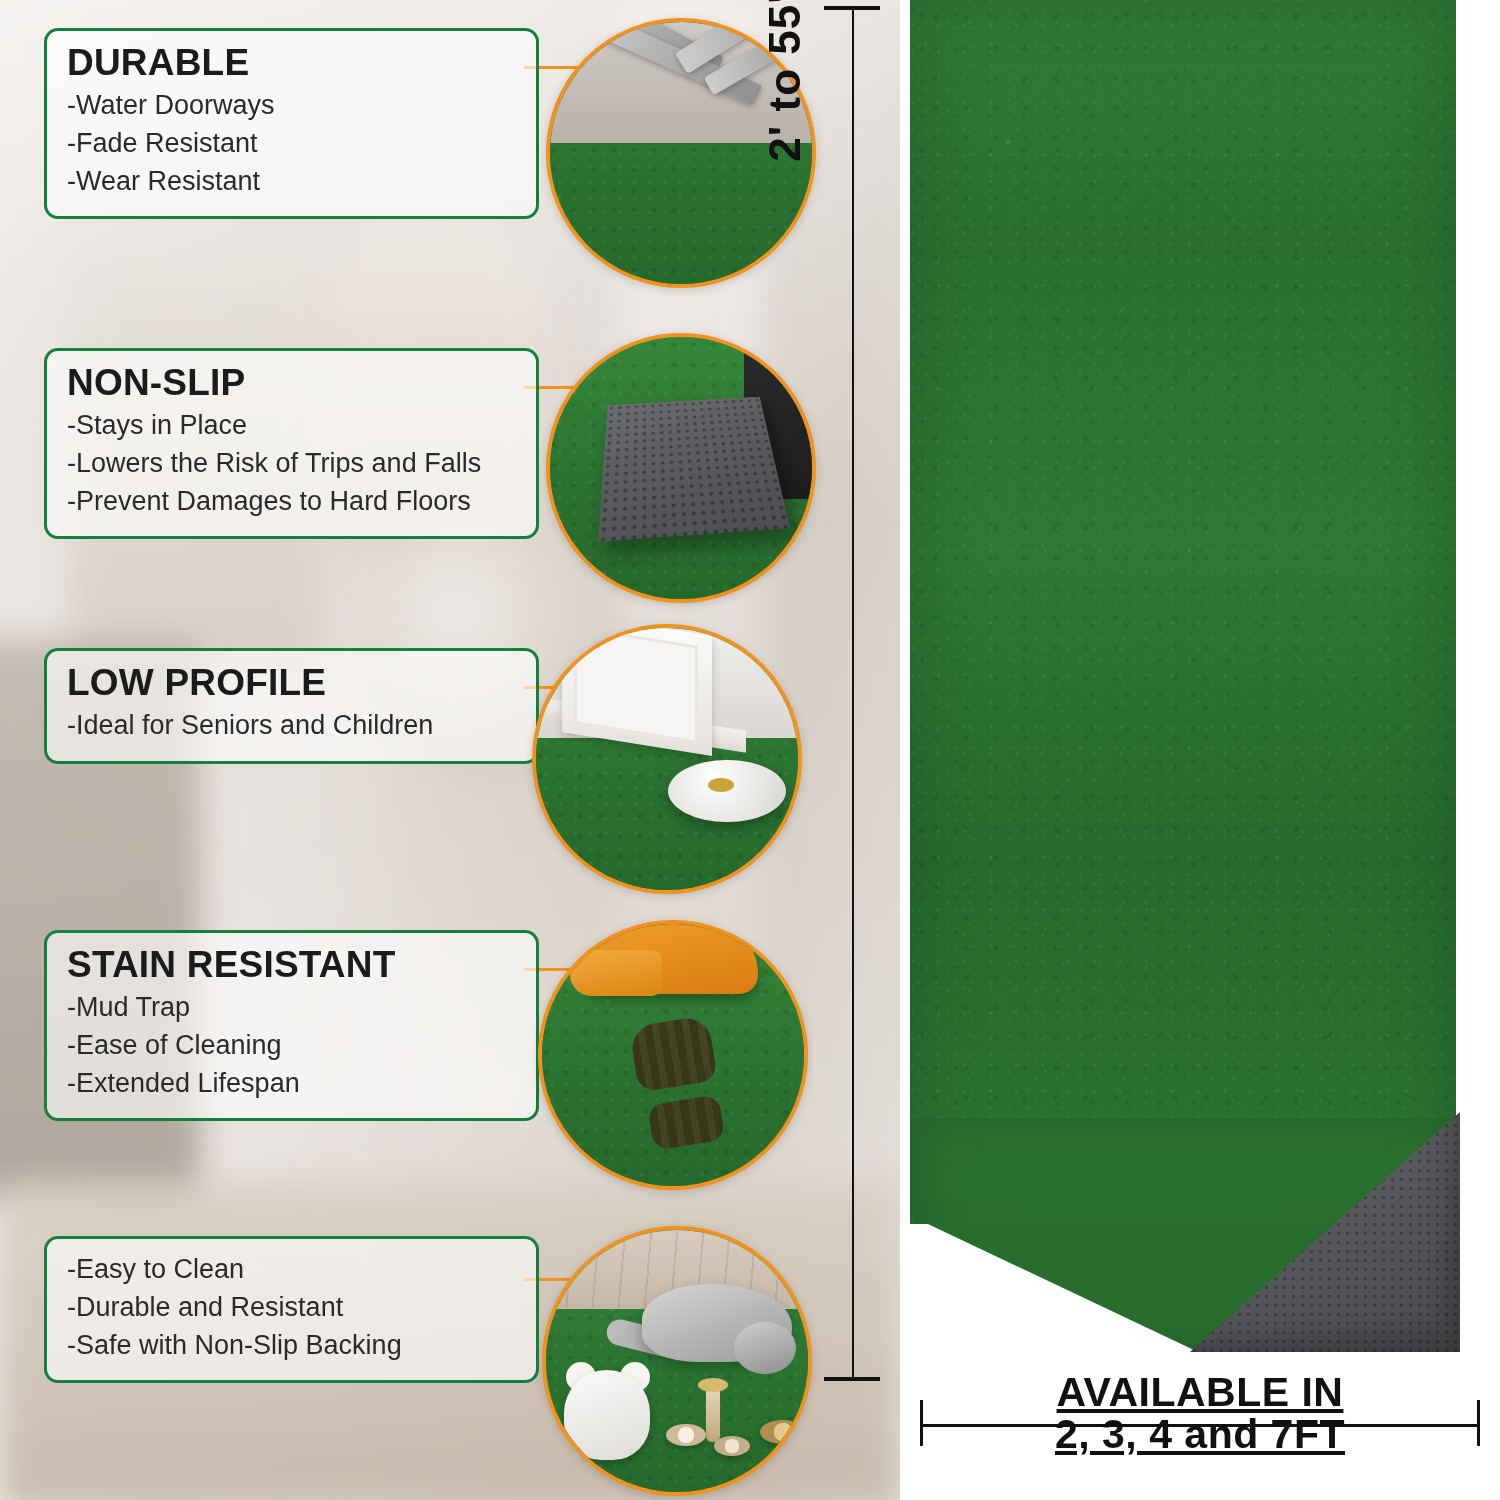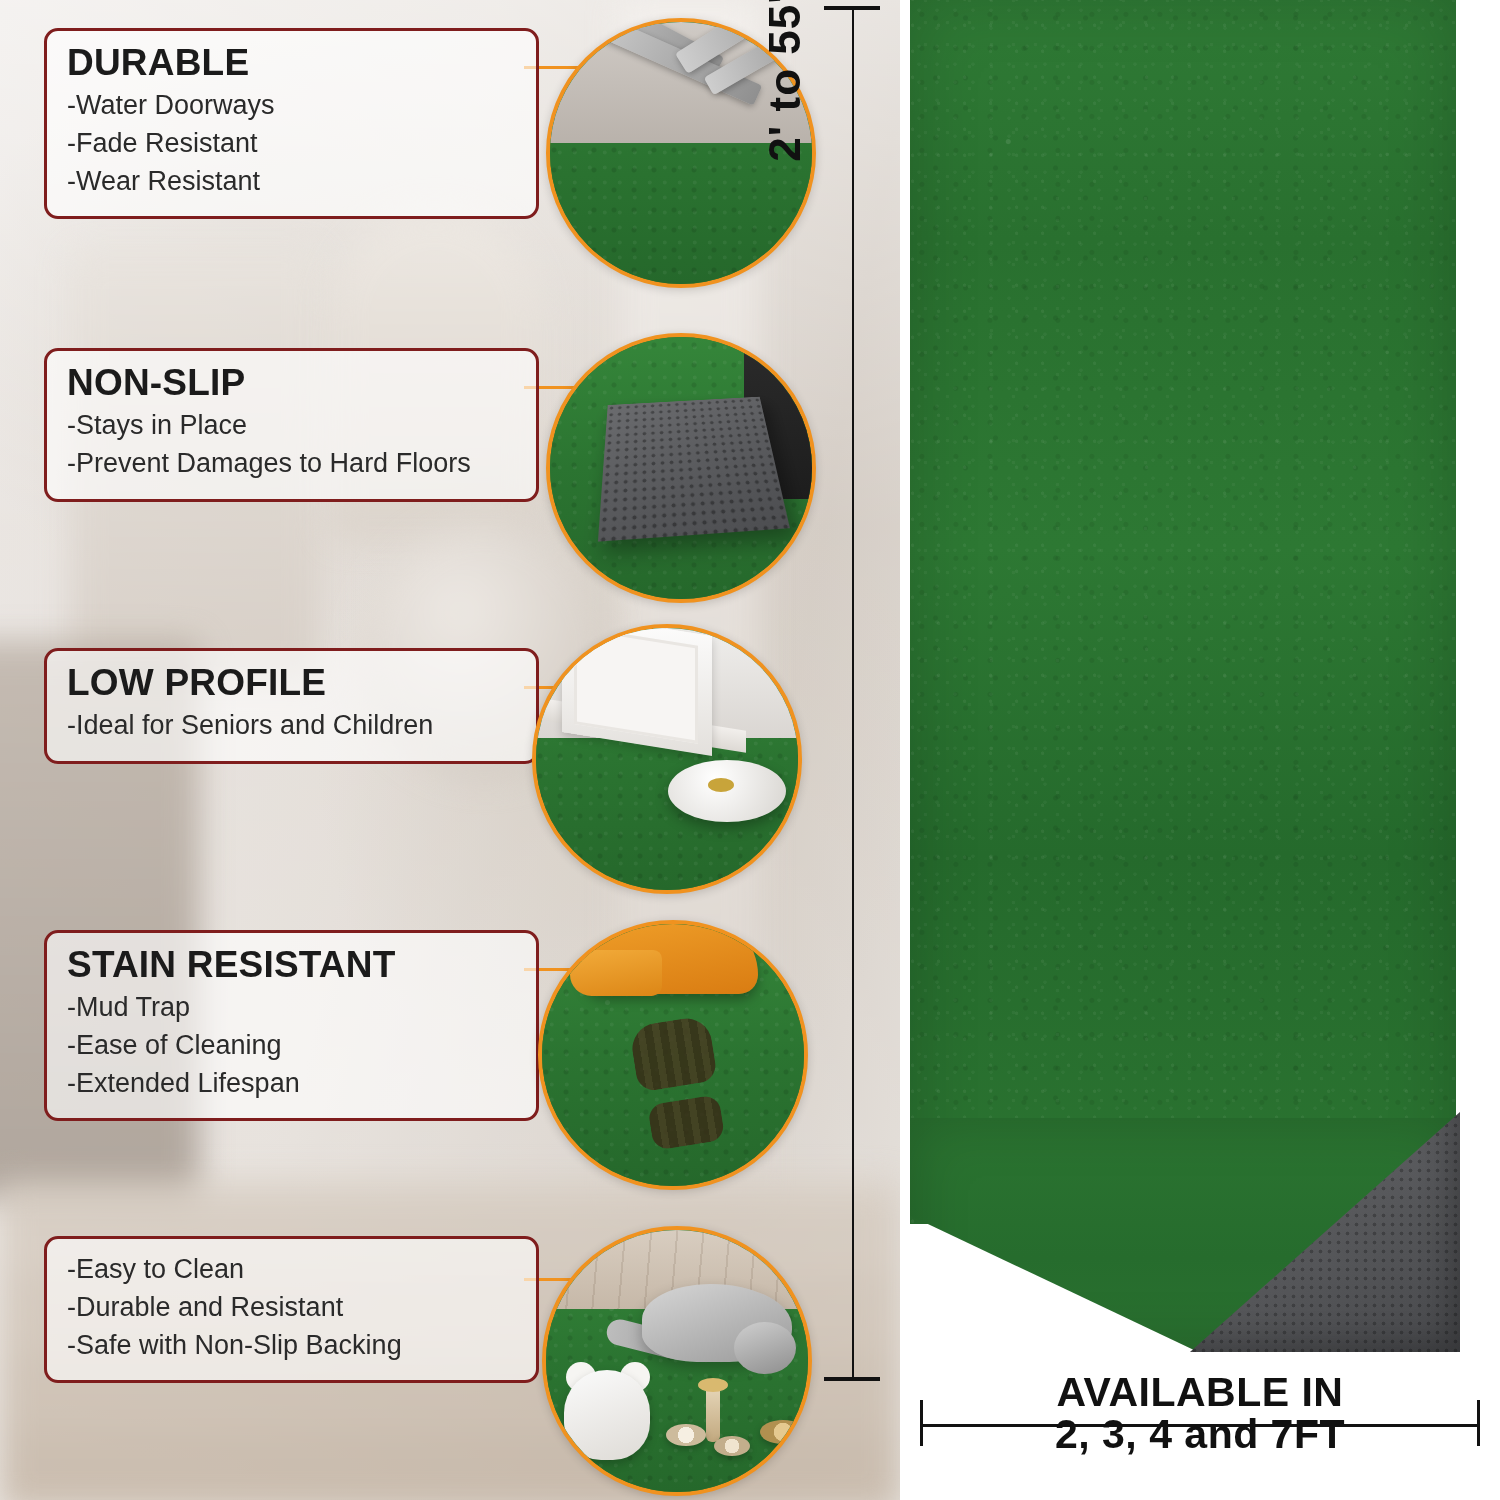--- a/index.html
+++ b/index.html
@@ -144,35 +144,36 @@
   }
   .h-label {
     position: absolute;
     left: 900px;
     top: 1372px;
     width: 600px;
     text-align: center;
     color: #111;
     font-weight: 800;
     line-height: 1.02;
+    text-decoration: underline;
   }
   .h-label .l1 { font-size: 41px; letter-spacing: 0.5px; }
   .h-label .l2 { font-size: 41px; letter-spacing: 0.5px; }
 
   
   .feature {
     position: absolute;
     left: 44px;
     width: 760px;
   }
   .bubble {
     position: absolute;
     left: 0; top: 0;
     width: 495px;
-    border: 3px solid #7f1d1d;
+    border: 3px solid #15803d;
     border-radius: 14px;
     background: rgba(255,255,255,0.62);
     padding: 12px 16px 16px 20px;
     box-sizing: border-box;
   }
   .bubble h2 {
     margin: 0 0 4px 0;
     font-size: 37px;
     font-weight: 800;
     color: #1b1b1b;
@@ -313,20 +314,21 @@
       <div class="c1-leg d"></div>
     </div>
   </div>
 
   <div class="feature" style="top:348px;">
     <div class="stem" style="left:480px; top:38px; width:70px;"></div>
     <div class="bubble">
       <h2>NON-SLIP</h2>
       <ul>
         <li>-Stays in Place</li>
+        <li>-Lowers the Risk of Trips and Falls</li>
         <li>-Prevent Damages to Hard Floors</li>
       </ul>
     </div>
     <div class="circle" style="left:502px; top:-15px;">
       <div class="grass"></div>
       <div class="c2-dark"></div>
       <div class="c2-back"></div>
     </div>
   </div>
 

